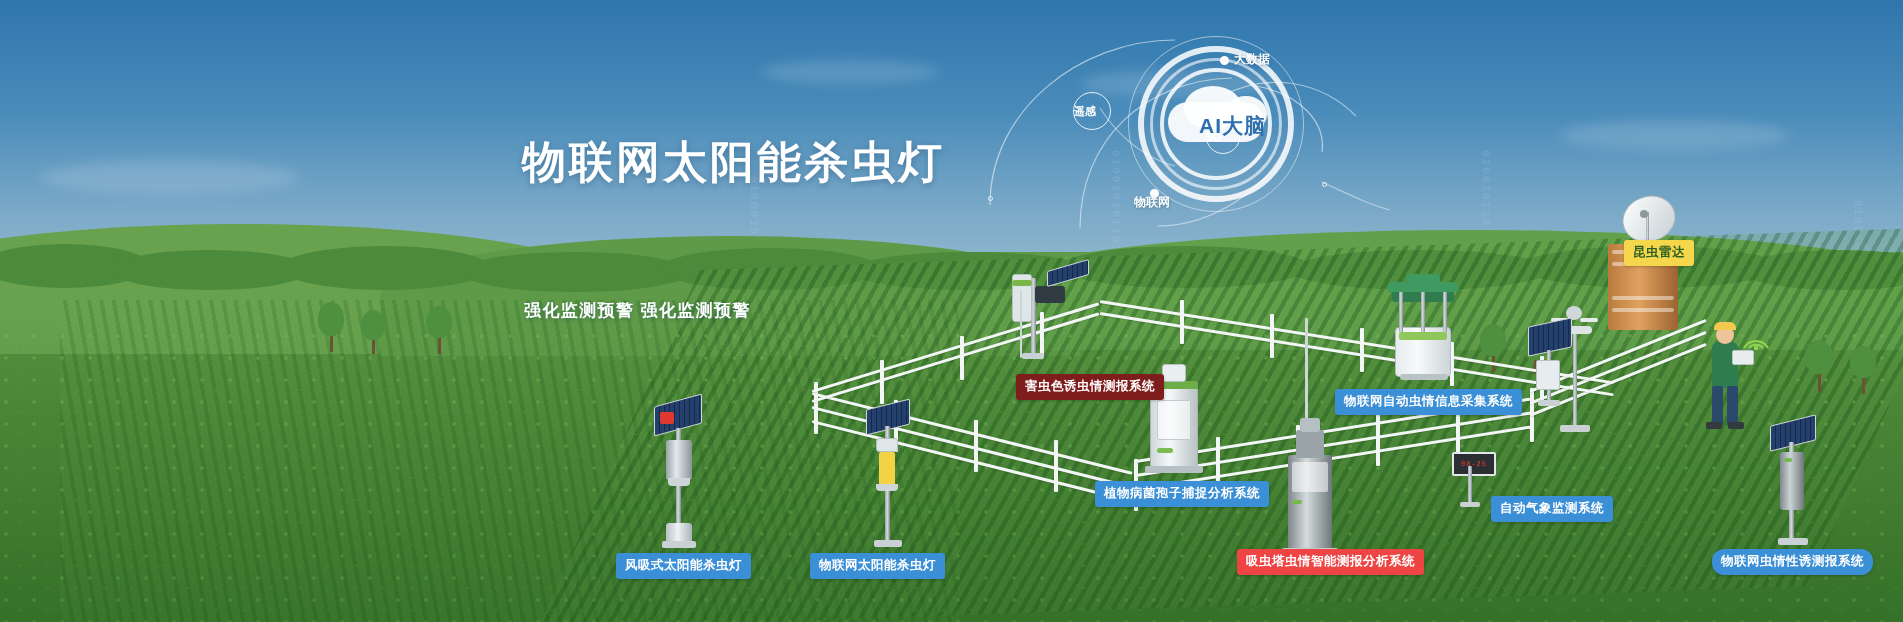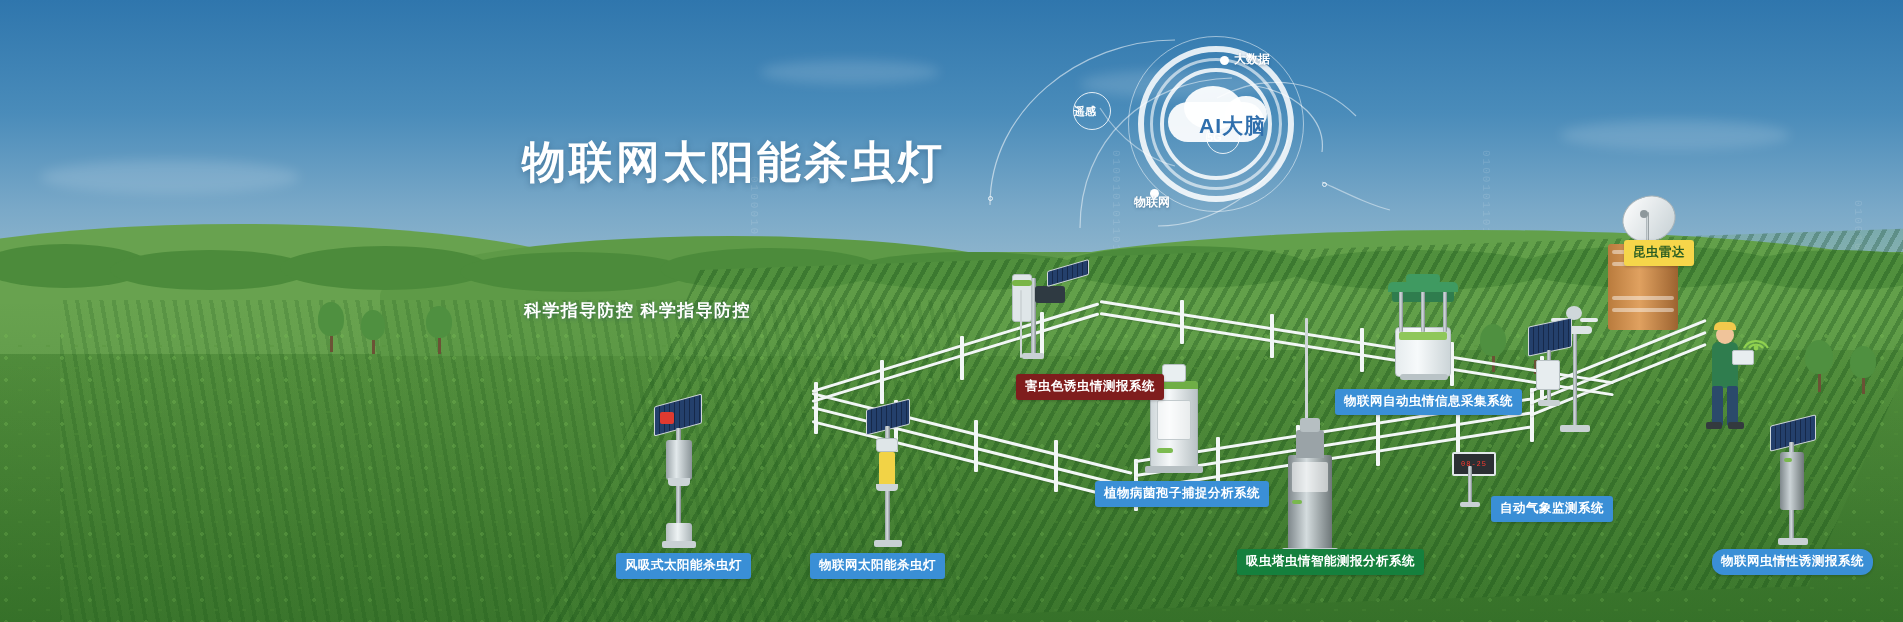--- a/index.html
+++ b/index.html
@@ -363,21 +363,21 @@
 
   <div>
     <div class="pole" style="left:1305px;top:318px;width:3px;height:140px;background:#cfd6d8;"></div>
     <div class="box" style="left:1288px;top:455px;width:44px;height:96px;background:linear-gradient(90deg,#7e878b,#d4dcde 42%,#6e7779);border-radius:3px;"></div>
     <div class="box" style="left:1292px;top:462px;width:36px;height:30px;background:rgba(255,255,255,.55);border-radius:2px;"></div>
     <div class="box" style="left:1292px;top:500px;width:10px;height:4px;background:#79b84d;"></div>
     <div class="box" style="left:1296px;top:430px;width:28px;height:28px;background:#9aa3a7;border-radius:3px 3px 0 0;"></div>
     <div class="box" style="left:1300px;top:418px;width:20px;height:14px;background:#b6bfc2;border-radius:3px;"></div>
     <div class="base" style="left:1282px;top:548px;width:56px;height:8px;"></div>
   </div>
-  <div class="eqlabel" style="left: 1237px; top: 549px; background: #15803d; color: rgb(255, 255, 255);">吸虫塔虫情智能测报分析系统</div>
+  <div class="eqlabel" style="left: 1237px; top: 549px; background: #ef4444; color: rgb(255, 255, 255);">吸虫塔虫情智能测报分析系统</div>
 
   <div>
     <div class="panel" style="left:654px;top:400px;width:48px;height:30px;transform:skewY(-15deg);"></div>
     <div class="box" style="left:660px;top:412px;width:14px;height:12px;background:#e03a30;border-radius:2px;"></div>
     <div class="pole" style="left:676px;top:428px;width:5px;height:114px;"></div>
     <div class="box" style="left:666px;top:440px;width:26px;height:40px;background:linear-gradient(90deg,#9aa4a8,#e2e9eb 40%,#8a9498);border-radius:3px;"></div>
     <div class="box" style="left:668px;top:478px;width:22px;height:8px;background:#cdd5d8;border-radius:0 0 4px 4px;"></div>
     <div class="box" style="left:666px;top:523px;width:26px;height:20px;background:linear-gradient(90deg,#b7c0c3,#eef3f4 45%,#aab4b7);border-radius:3px;"></div>
     <div class="base" style="left:662px;top:541px;width:34px;height:7px;"></div>
   </div>
@@ -415,15 +415,15 @@
     <svg style="position:absolute;left:1742px;top:326px;width:30px;height:26px;overflow:visible;">
       <path d="M2,22 A14,14 0 0 1 26,22" stroke="#8fd14f" stroke-width="2.2" fill="none"></path>
       <path d="M7,22 A9,9 0 0 1 21,22" stroke="#8fd14f" stroke-width="2.2" fill="none"></path>
       <circle cx="14" cy="22" r="2.4" fill="#8fd14f"></circle>
     </svg>
   </div>
 
   <div class="headline">
     <span>物联网太阳能杀虫灯</span>
   </div>
-  <div class="subhead">科学指导防控 科学指导防控</div>
+  <div class="subhead">强化监测预警 强化监测预警</div>
 
 </div>
 
 </body></html>

